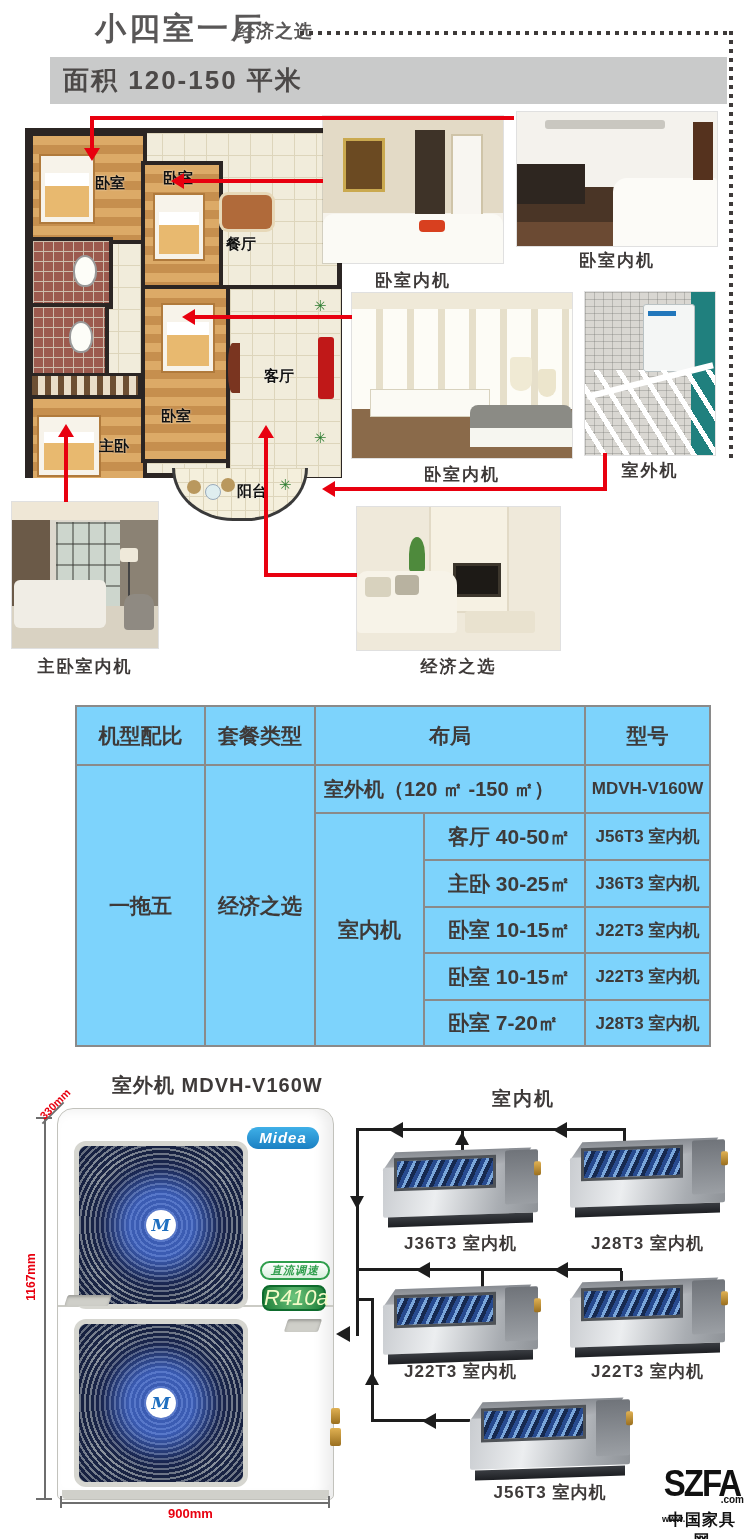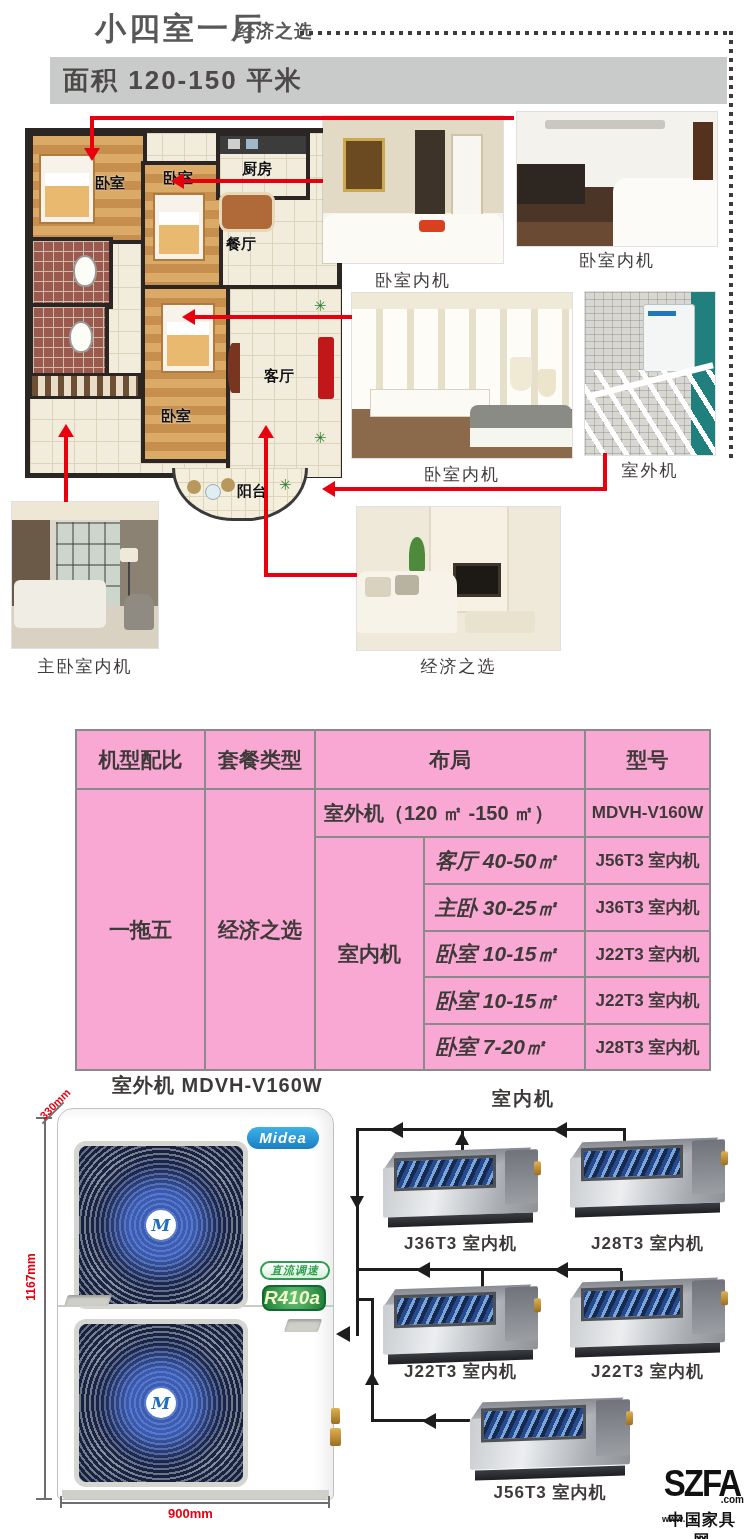--- a/index.html
+++ b/index.html
@@ -36,44 +36,44 @@
   .balcony{background-color:#f4efdc;border:3px solid #3a3a3a;border-top:none;
         background-image:linear-gradient(#ddd5bb 1px,transparent 1px),linear-gradient(90deg,#ddd5bb 1px,transparent 1px);
         background-size:14px 14px;border-radius:0 0 45% 45%/0 0 100% 100%;}
   
   .red{background:#e8000f;}
   .tri-left{width:0;height:0;border-top:8px solid transparent;border-bottom:8px solid transparent;border-right:13px solid #e8000f;}
   .tri-down{width:0;height:0;border-left:8px solid transparent;border-right:8px solid transparent;border-top:13px solid #e8000f;}
   .tri-up{width:0;height:0;border-left:8px solid transparent;border-right:8px solid transparent;border-bottom:13px solid #e8000f;}
   
   .photo{box-shadow:0 0 0 1px rgba(0,0,0,.12);overflow:hidden;}
-  .plabel{font-size:17px;font-weight:normal;color:#3e3a39;text-align:center;letter-spacing:2px;}
-  
-  table.spec{border-collapse:collapse;table-layout:fixed;width:634px;height:340px;background:#f9a8d4;margin-top:24px;}
+  .plabel{font-size:17px;font-weight:bold;color:#3e3a39;text-align:center;letter-spacing:2px;}
+  
+  table.spec{border-collapse:collapse;table-layout:fixed;width:634px;height:340px;background:#7dd3fc;}
   table.spec td{border:2px solid #8a8a8a;text-align:center;vertical-align:middle;
         font-size:21px;font-weight:bold;color:#3e3a39;padding:0 4px;overflow:hidden;white-space:nowrap;}
   table.spec td.model{font-size:17px;}
-  table.spec td.roomcell{text-align:left;padding-left:10px;font-style:italic;}
+  table.spec td.roomcell{text-align:left;padding-left:23px;}
   table.spec td.outdoorcell{text-align:left;padding-left:8px;font-size:20px;}
   
   .ou-body{background:linear-gradient(180deg,#fcfcfa,#ececе8 30%,#e2e2dd 60%,#d8d8d3);
         background-color:#ececе8;border:1px solid #c2c2bc;border-radius:16px 16px 5px 5px;
         box-shadow:inset -8px 0 14px rgba(0,0,0,.08);}
   .fan{border-radius:12px;border:5px solid #d6d6d0;
         background:radial-gradient(circle at 50% 50%,rgba(70,110,215,.75) 0 28%,rgba(25,40,95,.45) 52%,rgba(20,30,70,.15) 62%,transparent 66%),
         repeating-radial-gradient(circle at 50% 50%,#8d95a0 0 2px,#1c2747 2px 5px);
         box-shadow:inset 0 0 24px rgba(10,18,50,.55);}
   .fan-hub{position:absolute;left:50%;top:50%;width:30px;height:30px;margin:-15px 0 0 -15px;background:#fff;
         border-radius:50%;color:#1f6fc0;font:bold italic 17px/30px "DejaVu Serif",serif;text-align:center;}
   .midea{background:linear-gradient(180deg,#3fb0e8,#1a7fc2);border-radius:12px;color:#fff;
         font-size:15px;font-weight:bold;font-style:italic;text-align:center;line-height:22px;letter-spacing:1px;}
   .dcbadge{border:2px solid #2f9e4c;border-radius:10px;background:linear-gradient(180deg,#ffffff,#d9f0de);
         color:#2f9e4c;font-size:11px;font-weight:bold;font-style:italic;text-align:center;line-height:15px;letter-spacing:1px;}
   .r410{border:2px solid #0e6b2d;border-radius:8px;background:radial-gradient(circle at 50% 45%,#6cc47c,#1c7c36);
-        color:#f4fbc8;font-size:19px;font-weight:bold;font-style:italic;text-align:left;line-height:22px;}
+        color:#f4fbc8;font-size:22px;font-weight:normal;font-style:italic;text-align:right;line-height:22px;}
   .slot{background:#cfcfc9;box-shadow:inset 0 2px 3px rgba(0,0,0,.25);border-radius:2px;transform:skewX(-18deg);}
   .valve{background:linear-gradient(180deg,#e0b153,#9a6f1f);border-radius:2px;}
   .dimline{background:#6e6e6e;}
   .dimtext{color:#e8000f;font-weight:bold;}
   
   .pipe{background:#1d1d1d;}
   .ptri-left{width:0;height:0;border-top:8px solid transparent;border-bottom:8px solid transparent;border-right:14px solid #1d1d1d;}
   .ptri-up{width:0;height:0;border-left:7px solid transparent;border-right:7px solid transparent;border-bottom:13px solid #1d1d1d;}
   .ptri-down{width:0;height:0;border-left:7px solid transparent;border-right:7px solid transparent;border-top:13px solid #1d1d1d;}
   
@@ -112,40 +112,40 @@
     <div class="abs rlabel" style="left:62px;top:38px;">卧室</div>
   </div>
 
   <div class="abs wood wall-b" style="left:111px;top:28px;width:74px;height:122px;">
     <div class="abs rlabel" style="left:18px;top:4px;">卧室</div>
     <div class="abs bed" style="left:8px;top:28px;width:48px;height:64px;">
         <div class="blanket"></div>
       </div>
   </div>
 
-  <div class="abs tile wall-b" style="left:186px;top:-1px;width:86px;height:60px;">
-    <div class="abs kittop" style="left:0;top:0;width:100%;height:18px;"></div>
-    <div class="abs" style="left:8px;top:3px;width:12px;height:10px;background:#cfcfcf;"></div>
-    <div class="abs" style="left:26px;top:3px;width:12px;height:10px;background:#9fb7c9;"></div>
-    <div class="abs rlabel" style="left:22px;top:24px;">厨房</div>
-  </div>
 
   <div class="abs" style="left:192px;top:62px;width:50px;height:34px;background:#b06a3a;border-radius:6px;box-shadow:0 0 0 3px #e7d8b8;"></div>
   <div class="abs rlabel" style="left:196px;top:102px;">餐厅</div>
 
   <div class="abs bath wall-b" style="left:-1px;top:104px;width:76px;height:64px;">
     <div class="abs toilet" style="left:40px;top:14px;"></div>
   </div>
 
   <div class="abs bath wall-b" style="left:-1px;top:170px;width:72px;height:68px;">
     <div class="abs toilet" style="left:36px;top:14px;"></div>
   </div>
 
   <div class="abs closet" style="left:-1px;top:240px;width:106px;height:20px;"></div>
 
+  <div class="abs wood wall-b" style="left:-1px;top:262px;width:110px;height:79px;border-bottom:none;">
+    <div class="abs bed" style="left:4px;top:16px;width:60px;height:58px;">
+        <div class="blanket"></div>
+      </div>
+    <div class="abs rlabel" style="left:66px;top:38px;">主卧</div>
+  </div>
 
   <div class="abs wood wall-b" style="left:111px;top:152px;width:82px;height:170px;">
     <div class="abs bed" style="left:16px;top:14px;width:50px;height:66px;">
         <div class="blanket"></div>
       </div>
     <div class="abs rlabel" style="left:16px;top:118px;">卧室</div>
   </div>
 
   <div class="abs tile" style="left:196px;top:152px;width:111px;height:188px;border-left:4px solid #2b2523;border-top:4px solid #2b2523;">
     <div class="abs" style="left:88px;top:48px;width:16px;height:62px;background:#c01818;border-radius:3px;"></div>

